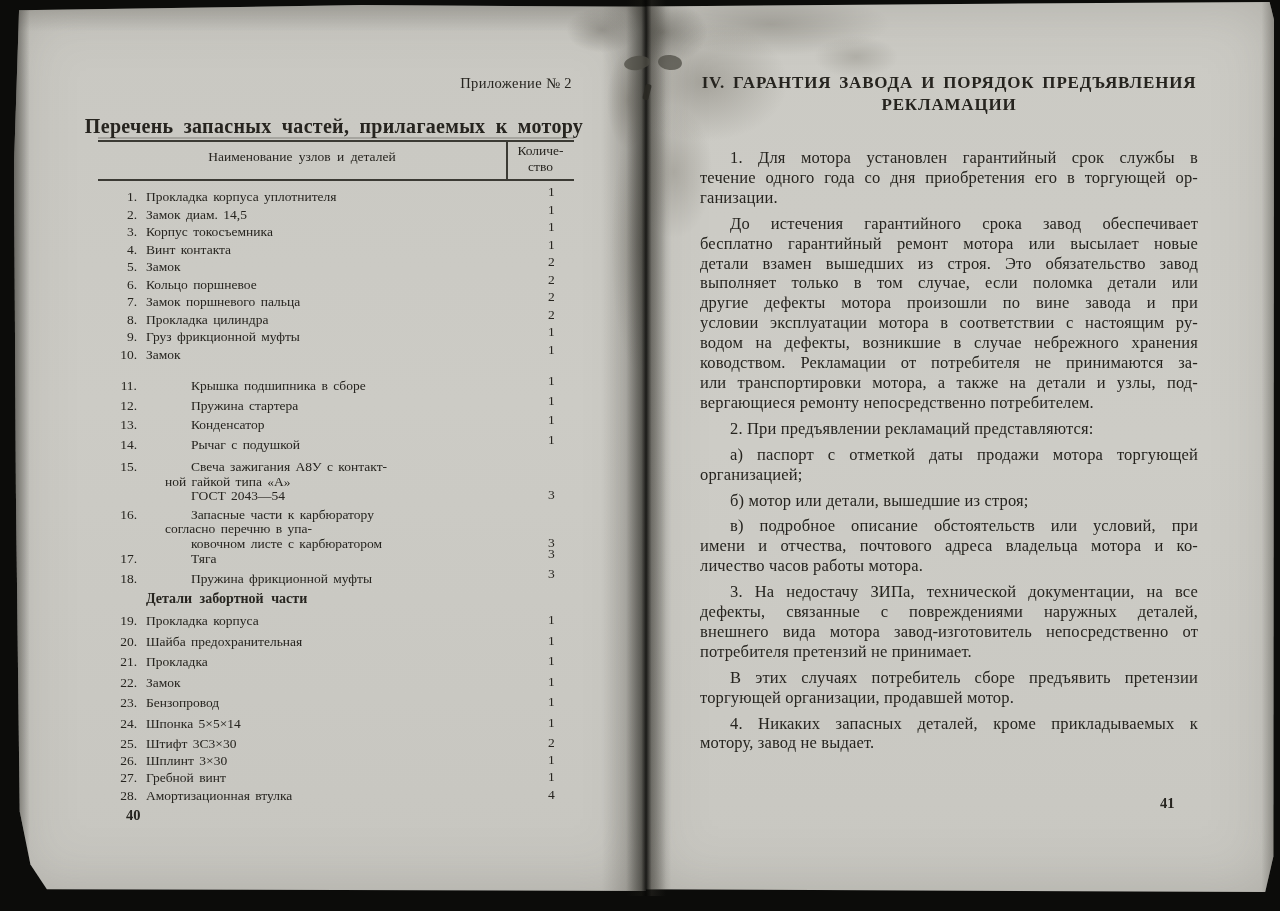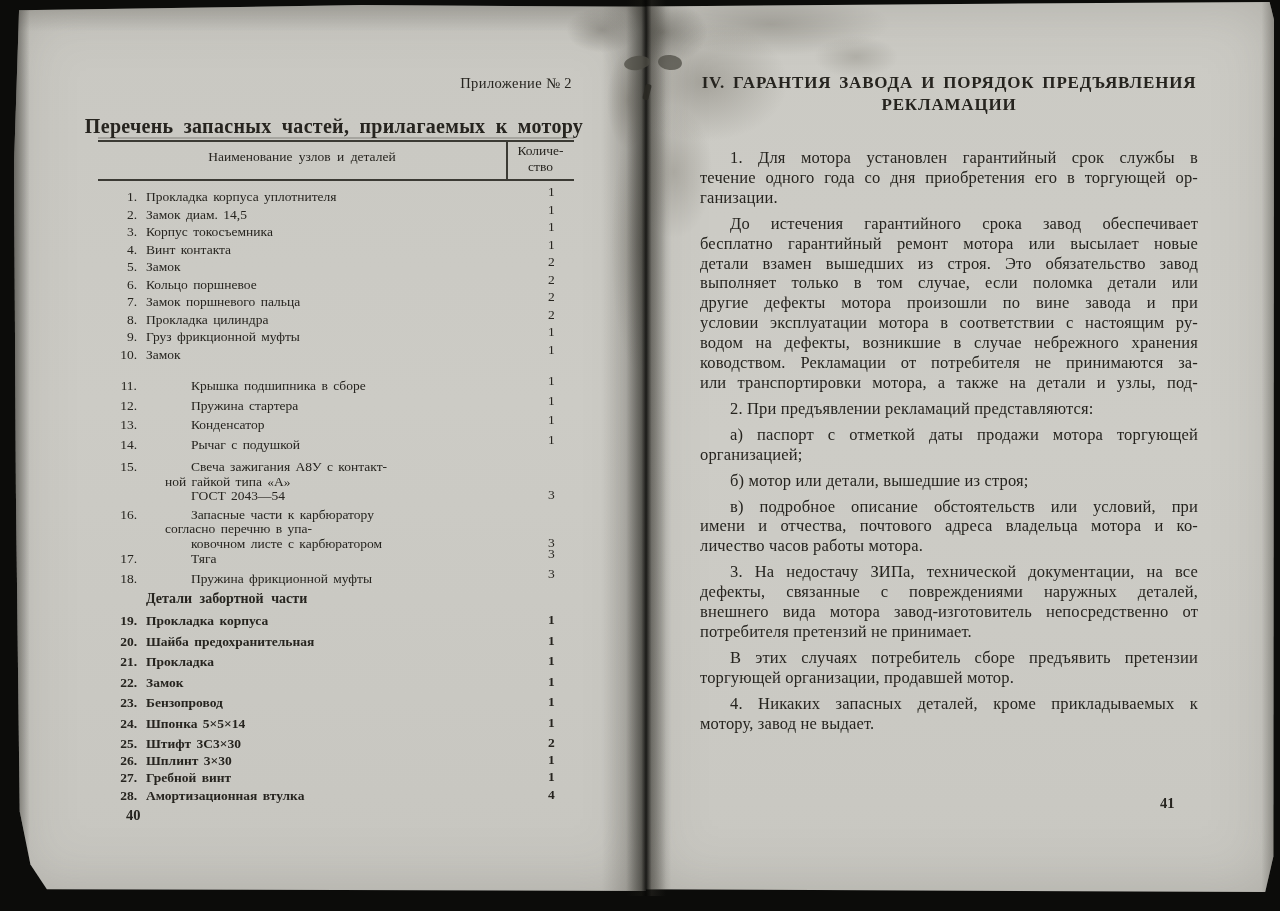--- a/index.html
+++ b/index.html
@@ -57,21 +57,21 @@
               font-weight:bold; font-size:20px; letter-spacing:0.3px; word-spacing:5px; }
   .rule { position:absolute; left:84px; width:476px; height:2px; background:#3b3a34; }
   .rule-top { top:135px; box-shadow:0 -3px 0 rgba(59,58,52,0.25); }
   .rule-mid { top:174px; }
   .vline { position:absolute; left:492px; top:136px; width:1.5px; height:38px; background:#3b3a34; }
   .th-name { position:absolute; top:144px; left:84px; width:408px; text-align:center; font-size:13.5px; word-spacing:3px; }
   .th-qty  { position:absolute; top:138px; left:493px; width:67px; text-align:center; font-size:13.5px; line-height:16px; }
 
   .parts { position:absolute; left:97px; width:474px; font-size:13.5px; word-spacing:2px; }
   .parts-main { top:184px; }
-  .parts-stern { top:608px;font-weight:bold; }
+  .parts-stern { top:608px; }
   .part-row { position:relative; display:flex; height:17.5px; }
   .parts-main .part-row:nth-child(n+11) { height:19.5px;gap:45px; }
   .parts-main .part-row:nth-child(11) { margin-top:14px; }
   .parts-main .part-row:nth-child(n+17) { height:20px; }
   .parts-main .part-row.multi { height:auto; margin-top:4px; line-height:14.5px; }
   .parts-stern .part-row { height:20.5px; }
   .parts-stern .part-row:nth-child(n+7) { height:17.2px; }
   .part-num { width:26px; text-align:right; flex-shrink:0; }
   .part-name { margin-left:9px; }
   .part-name .ln1 { margin-left:-26px; }
@@ -282,20 +282,21 @@
       <div class="para">
         <div class="pline first">До истечения гарантийного срока завод обеспечивает</div>
         <div class="pline">бесплатно гарантийный ремонт мотора или высылает новые</div>
         <div class="pline">детали взамен вышедших из строя. Это обязательство завод</div>
         <div class="pline">выполняет только в том случае, если поломка детали или</div>
         <div class="pline">другие дефекты мотора произошли по вине завода и при</div>
         <div class="pline">условии эксплуатации мотора в соответствии с настоящим ру-</div>
         <div class="pline">водом на дефекты, возникшие в случае небрежного хранения</div>
         <div class="pline">ководством. Рекламации от потребителя не принимаются за-</div>
         <div class="pline">или транспортировки мотора, а также на детали и узлы, под-</div>
+        <div class="pline last">вергающиеся ремонту непосредственно потребителем.</div>
       </div>
       <div class="para">
         <div class="pline first last">2. При предъявлении рекламаций представляются:</div>
       </div>
       <div class="para">
         <div class="pline first">а) паспорт с отметкой даты продажи мотора торгующей</div>
         <div class="pline last">организацией;</div>
       </div>
       <div class="para">
         <div class="pline first last">б) мотор или детали, вышедшие из строя;</div>

